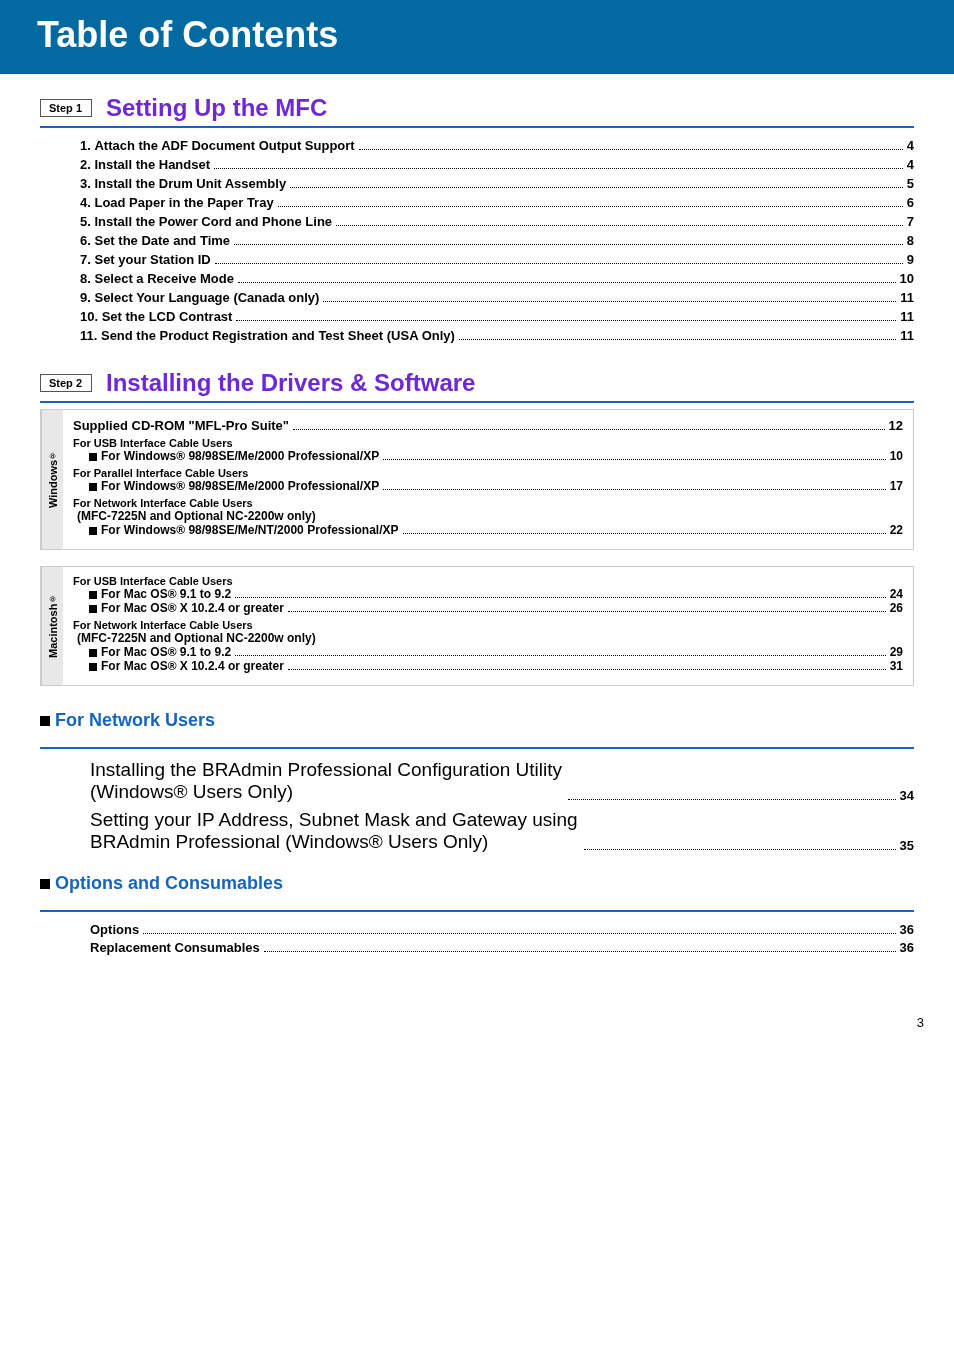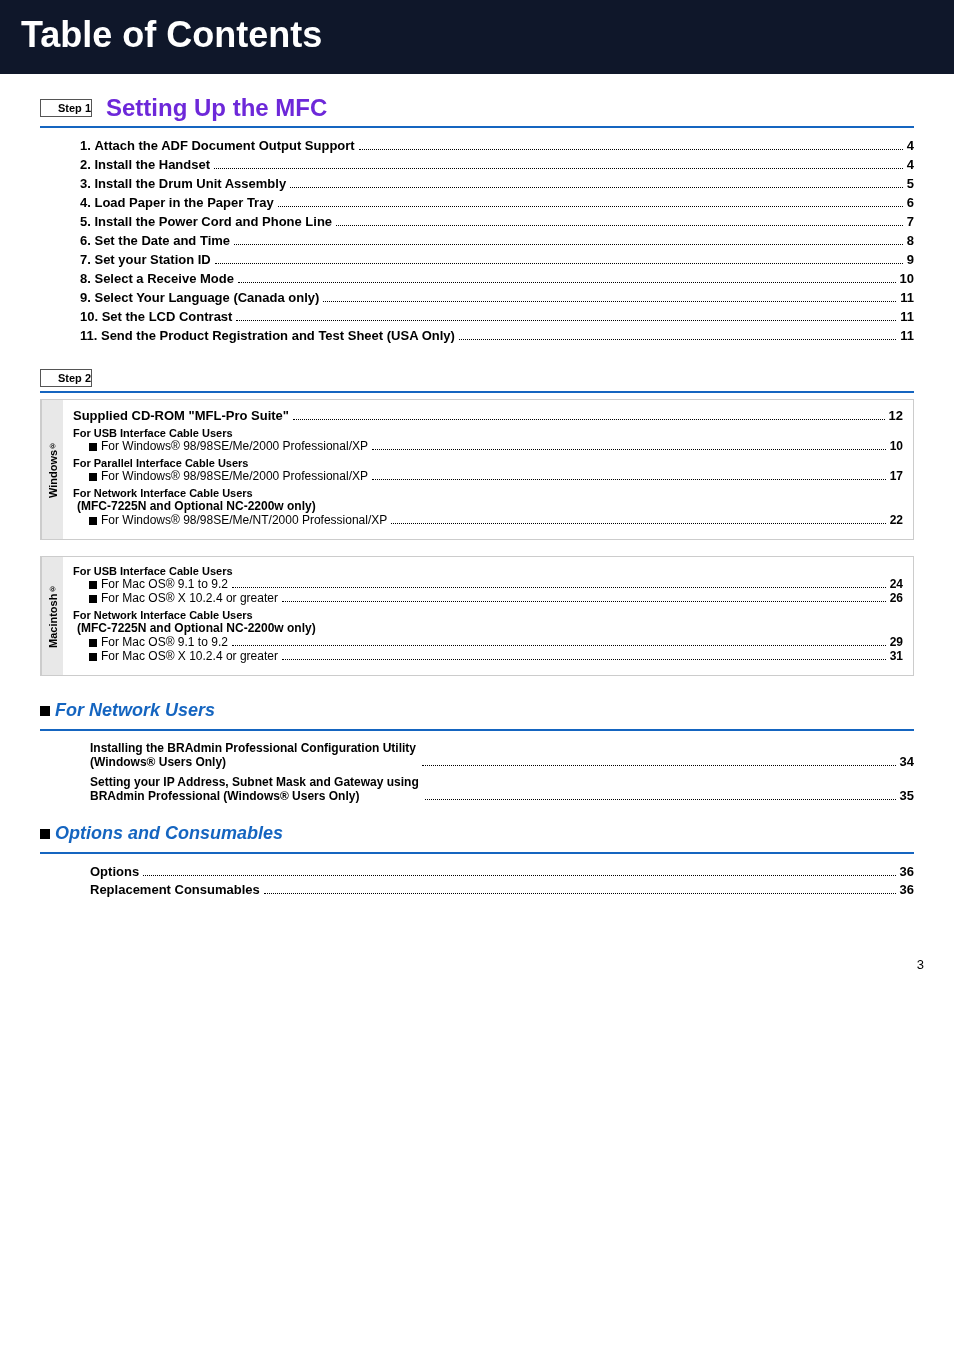--- a/index.html
+++ b/index.html
@@ -7,22 +7,22 @@
       font-family: Arial, Helvetica, sans-serif;
       background: #fff;
       color: #000;
       width: 954px;
       min-height: 1351px;
       font-size: 13px;
     }
 
     
     .header-bar {
-      background: #0f172a;
-      padding: 14px 30px 18px 21px;
+      background: #0369a1;
+      padding: 14px 30px 18px 37px;
     }
     .header-title {
       color: #fff;
       font-size: 36px;
       font-weight: bold;
     }
 
     .main-content {
       padding: 20px 40px 30px 40px;
     }
@@ -38,25 +38,25 @@
       margin-bottom: 6px;
       border-bottom: 2px solid #1565c0;
       padding-bottom: 4px;
     }
 
     .step-badge {
       background: #fff;
       border: 1px solid #555;
       font-size: 11px;
       font-weight: bold;
-      padding: 2px 0;
+      padding: 2px 8px;
       margin-right: 14px;
       white-space: nowrap;
       min-width: 52px;
-      text-align: right;
+      text-align: left;
     }
 
     .step-title {
       color: #6d28d9;
       font-size: 24px;
       font-weight: bold;
     }
 
     
     .step1-list {
@@ -124,21 +124,21 @@
     }
 
     .os-entry-sub {
       display: flex;
       justify-content: space-between;
       padding-left: 16px;
       font-size: 12px;
     }
 
     .os-entry-sub .sub-text {
-      font-weight: normal;
+      font-weight: bold;
     }
 
     .os-entry-sub .sub-dots {
       flex: 1;
       border-bottom: 1px dotted #000;
       margin: 0 4px 3px 4px;
     }
 
     .os-entry-sub .sub-page {
       font-weight: bold;
@@ -155,23 +155,22 @@
 
     
     .section-network {
       margin-bottom: 20px;
     }
 
     .section-heading-bar {
       display: flex;
       align-items: center;
       border-bottom: 2px solid #1565c0;
-      padding-bottom: 8px;
+      padding-bottom: 16px;
       margin-bottom: 10px;
-      font-style: italic;
     }
 
     .section-heading {
       color: #1565c0;
       font-size: 18px;
       font-weight: bold;
       display: flex;
       align-items: center;
     }
 
@@ -183,22 +182,22 @@
       margin-bottom: 6px;
     }
 
     .section-entry-line {
       display: flex;
       justify-content: space-between;
       align-items: flex-end;
     }
 
     .section-entry-text {
-      font-weight: bold;
-      font-size: 12px;
+      font-weight: normal;
+      font-size: 19px;
       max-width: 75%;
     }
 
     .section-entry-dots {
       flex: 1;
       border-bottom: 1px dotted #000;
       margin: 0 4px 3px 6px;
     }
 
     .section-entry-page {
@@ -306,20 +305,21 @@
     <span class="item-text"><b>11.</b>&nbsp;Send the Product Registration and Test Sheet (USA Only)</span>
     <span class="item-dots"></span>
     <span class="item-page">11</span>
   </li>
       </ol>
   </div>
 
   <div class="step-section">
     <div class="step-header">
       <div class="step-badge">Step 2</div>
+      <div class="step-title">Installing the Drivers &amp; Software</div>
     </div>
 
     <div class="os-section">
       <div class="os-section-label">
         Windows<span class="reg">®</span>
       </div>
       <div class="os-content" id="windows-content">
           <div class="os-entry">
             <div class="dotted-line-row">
               <span class="row-text">Supplied CD-ROM "MFL-Pro Suite"</span>

